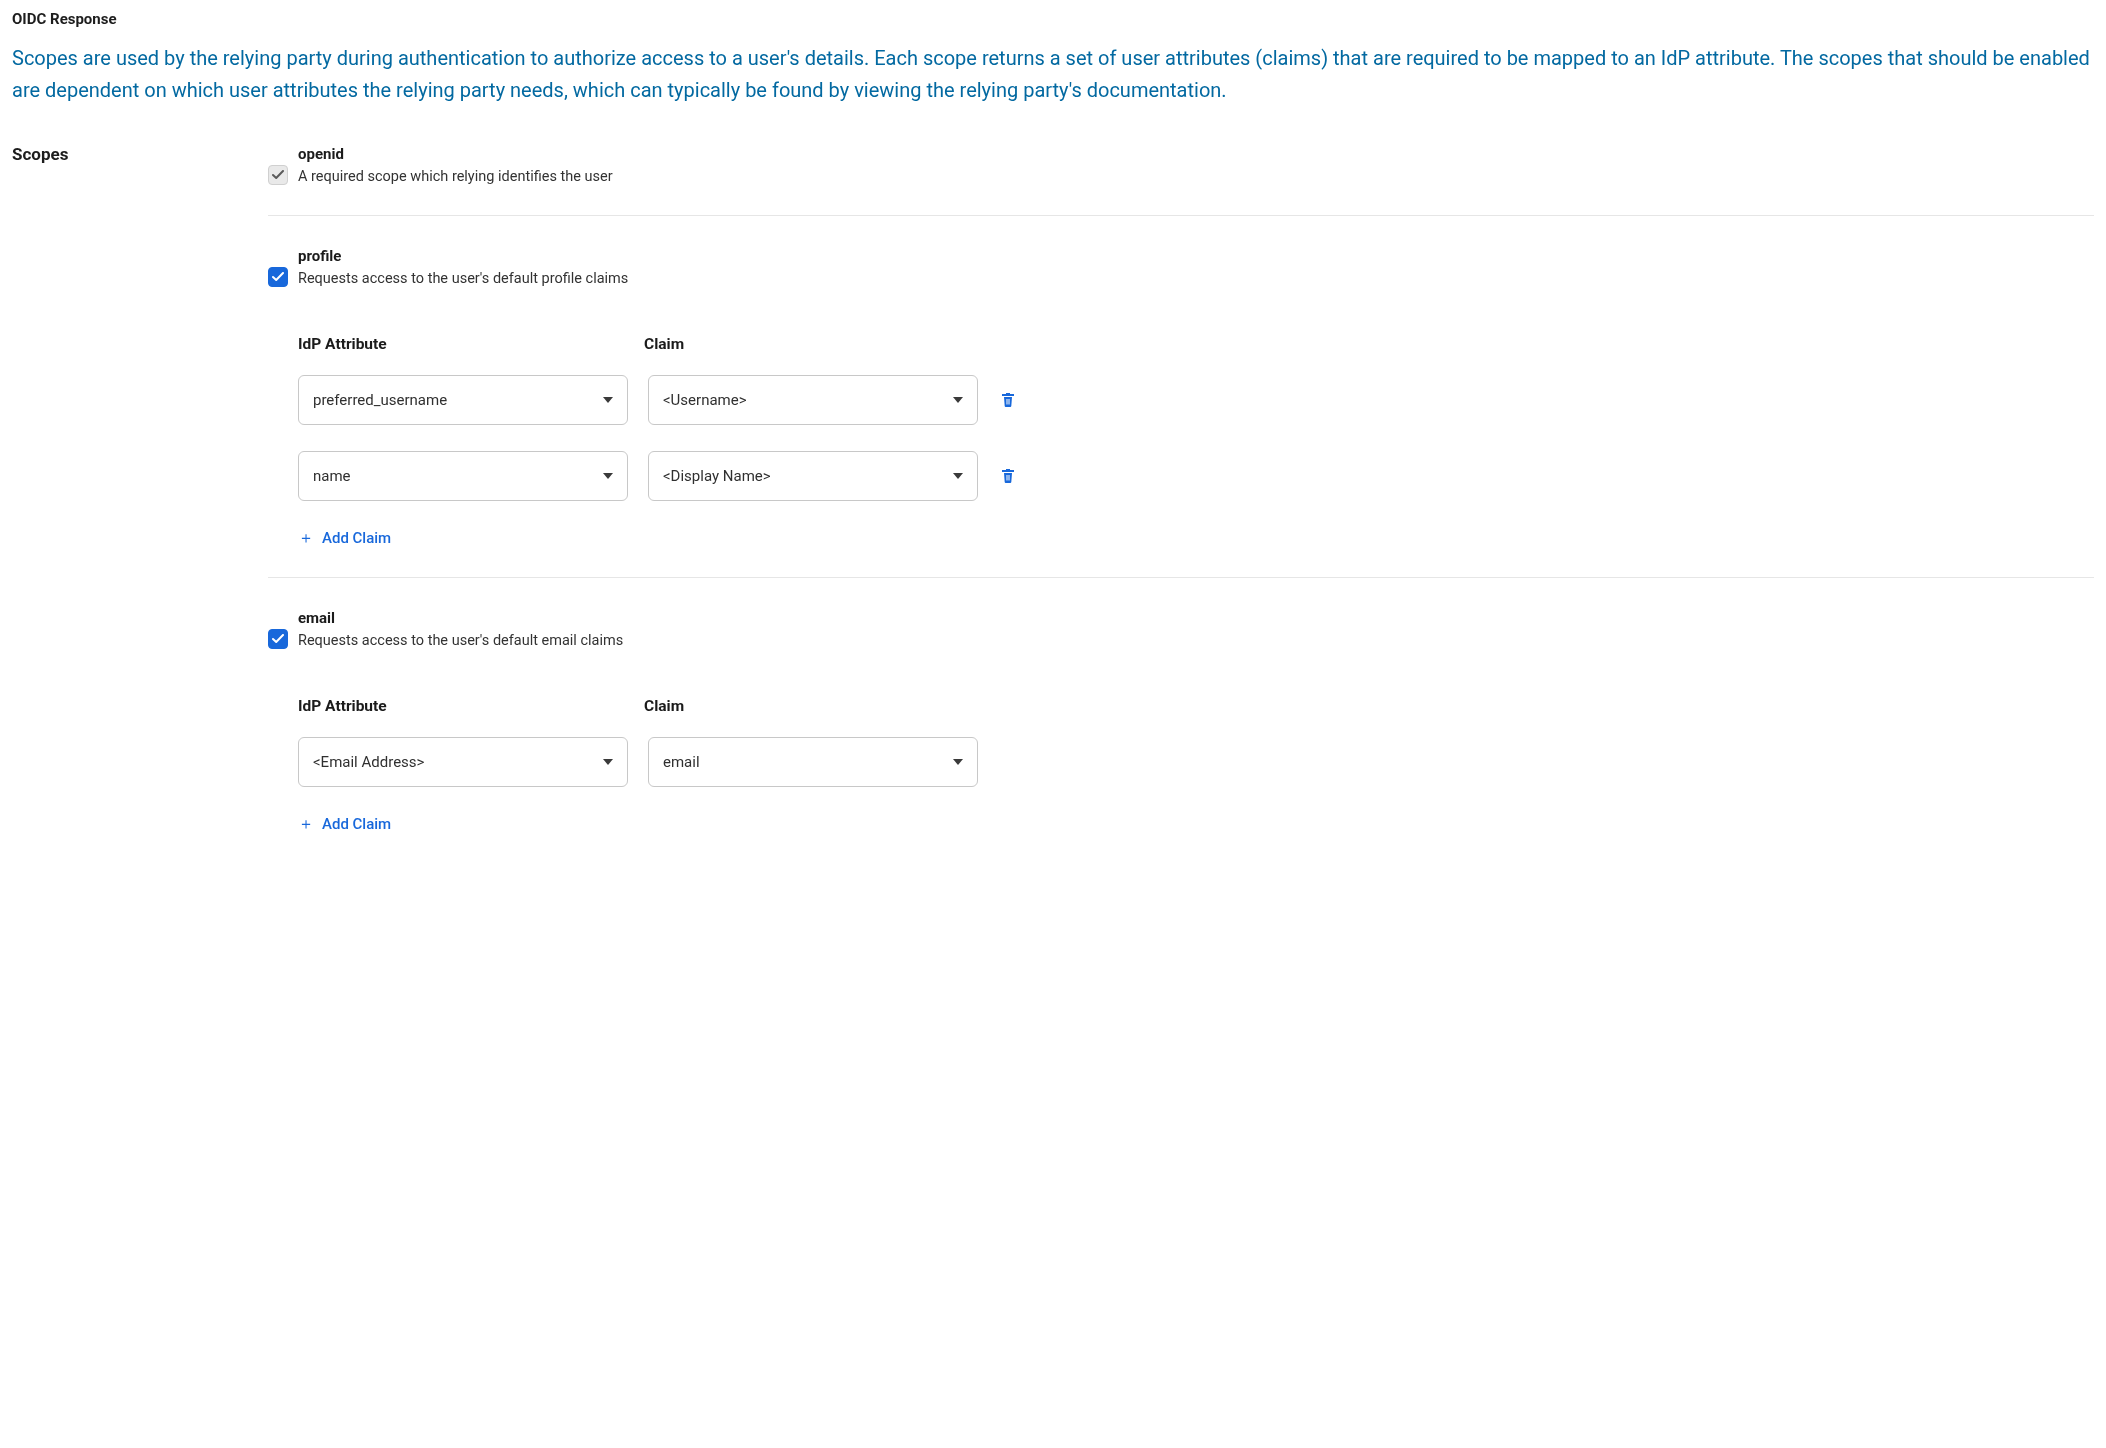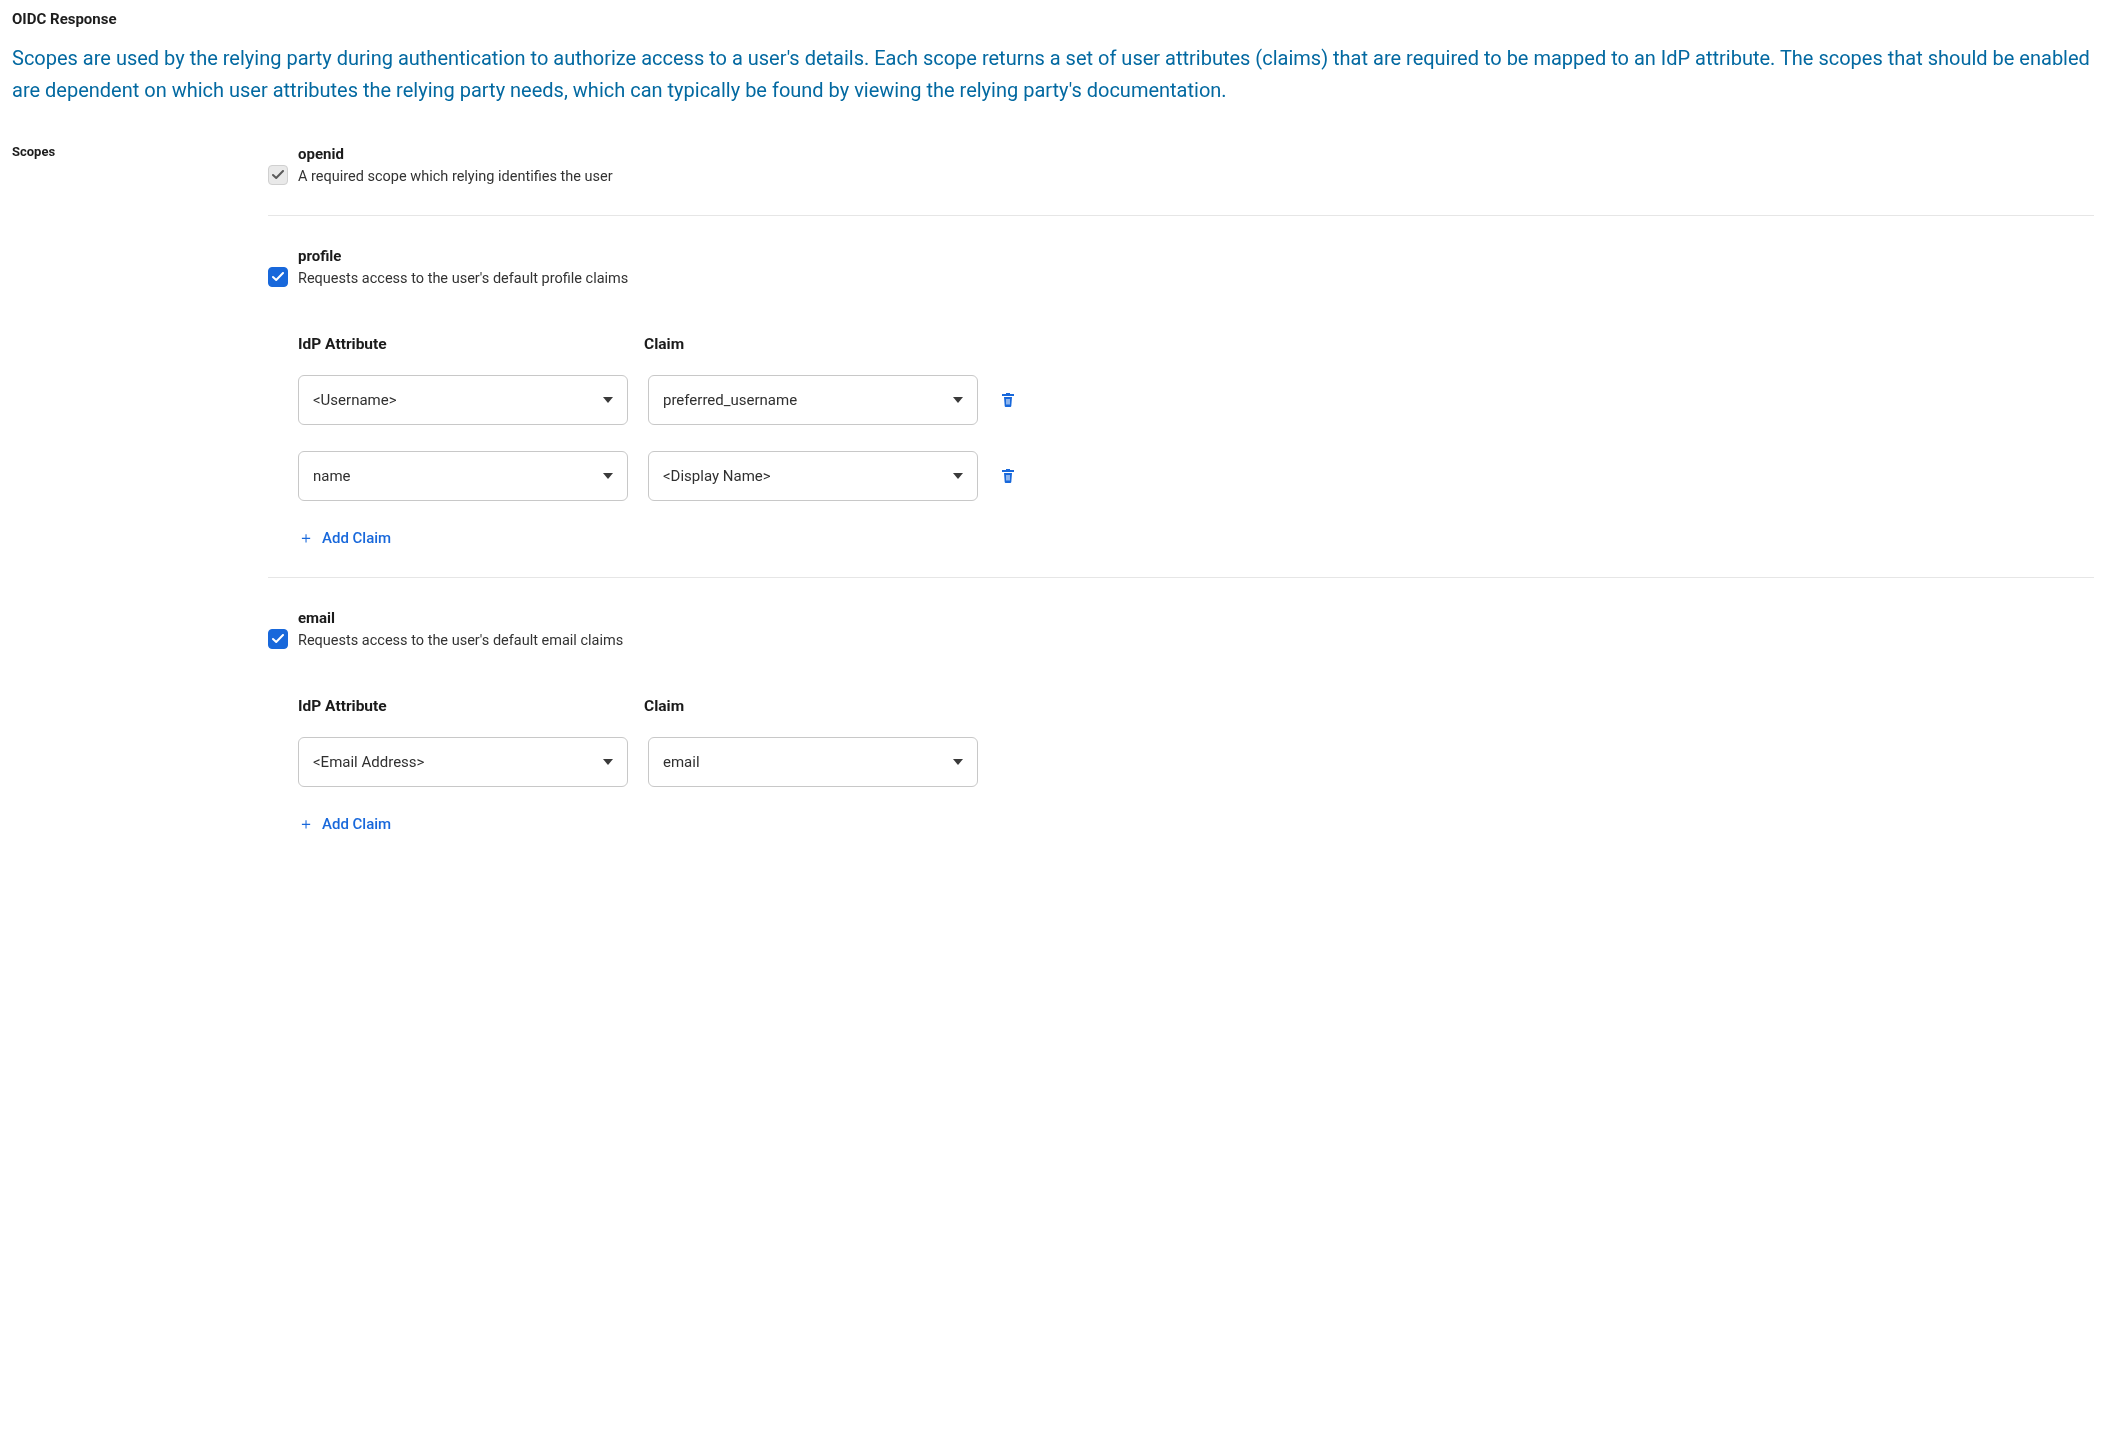--- a/index.html
+++ b/index.html
@@ -23,21 +23,21 @@
     max-width: 100%;
   }
   .form-row {
     display: flex;
     align-items: flex-start;
   }
   .form-label-col {
     width: 256px;
     flex-shrink: 0;
     font-weight: 700;
-    font-size: 13px;
+    font-size: 17px;
     padding-top: 0;
   }
   .form-content-col {
     flex: 1;
   }
   .scope-block {
     padding-bottom: 30px;
     margin-bottom: 30px;
     border-bottom: 1px solid #e6e6e6;
   }
@@ -197,25 +197,25 @@
       </div>
 
       <div class="claims-section">
         <div class="claims-header">
           <div class="col-head">IdP Attribute</div>
           <div class="col-head">Claim</div>
         </div>
 
         <div class="claim-row">
           <div class="select-box">
+            <span>preferred_username</span>
+            <span class="caret"></span>
+          </div>
+          <div class="select-box">
             <span>&lt;Username&gt;</span>
-            <span class="caret"></span>
-          </div>
-          <div class="select-box">
-            <span>preferred_username</span>
             <span class="caret"></span>
           </div>
           <div class="delete-btn">
             <svg width="16" height="16" viewBox="0 0 16 16" fill="currentColor">
                 <path d="M6 2V1h4v1h4v2H2V2h4zm-2 3h8l-.7 9a1 1 0 0 1-1 .9H5.7a1 1 0 0 1-1-.9L4 5zm2.5 2v5.5h1V7h-1zm2 0v5.5h1V7h-1z"></path>
               </svg>
           </div>
         </div>
 
         <div class="claim-row">

